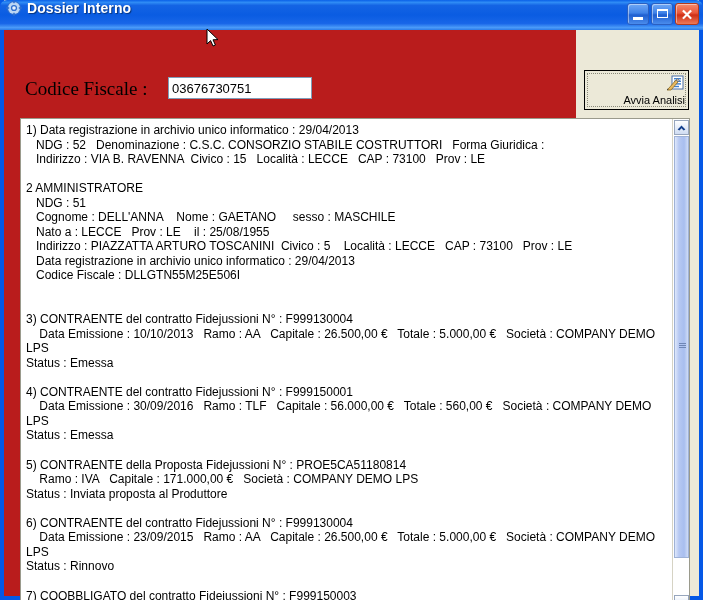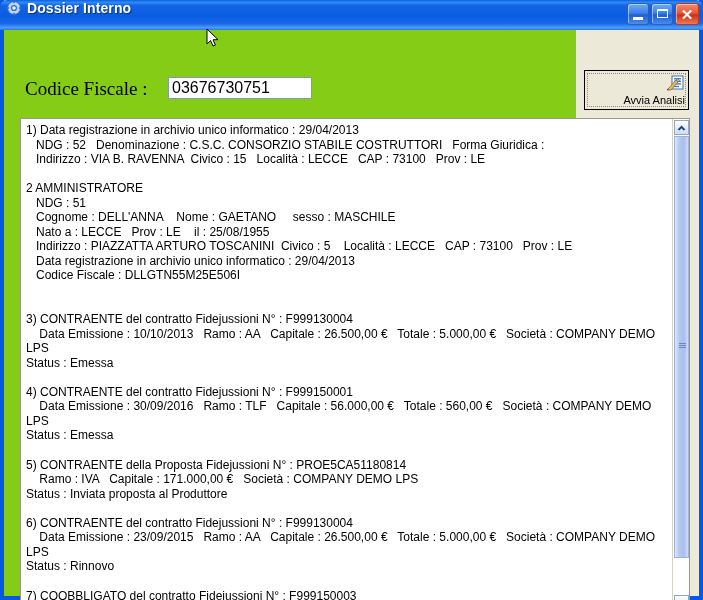--- a/index.html
+++ b/index.html
@@ -109,21 +109,21 @@
     text-align: center;
   }
 
   
   .client {
     position: absolute;
     left: 0;
     top: 30px;
     width: 572px;
     height: 566px;
-    background: #84cc16;
+    background: #b91c1c;
   }
 
   
   .label-cf {
     position: absolute;
     left: 21px;
     top: 48px;
     font-size: 19px;
     color: #000000;
     font-family: "Liberation Serif", serif;
@@ -131,21 +131,21 @@
   }
   .cf-input {
     position: absolute;
     left: 164px;
     top: 47px;
     width: 144px;
     height: 22px;
     box-sizing: border-box;
     background: #ffffff;
     border: 1px solid #7f9db9;
-    font-size: 16px;
+    font-size: 13px;
     font-family: "Liberation Sans", sans-serif;
     color: #000;
     padding: 2px 3px;
     outline: none;
   }
   .analisi-btn {
     position: absolute;
     left: 580px;
     top: 40px;
     width: 105px;

